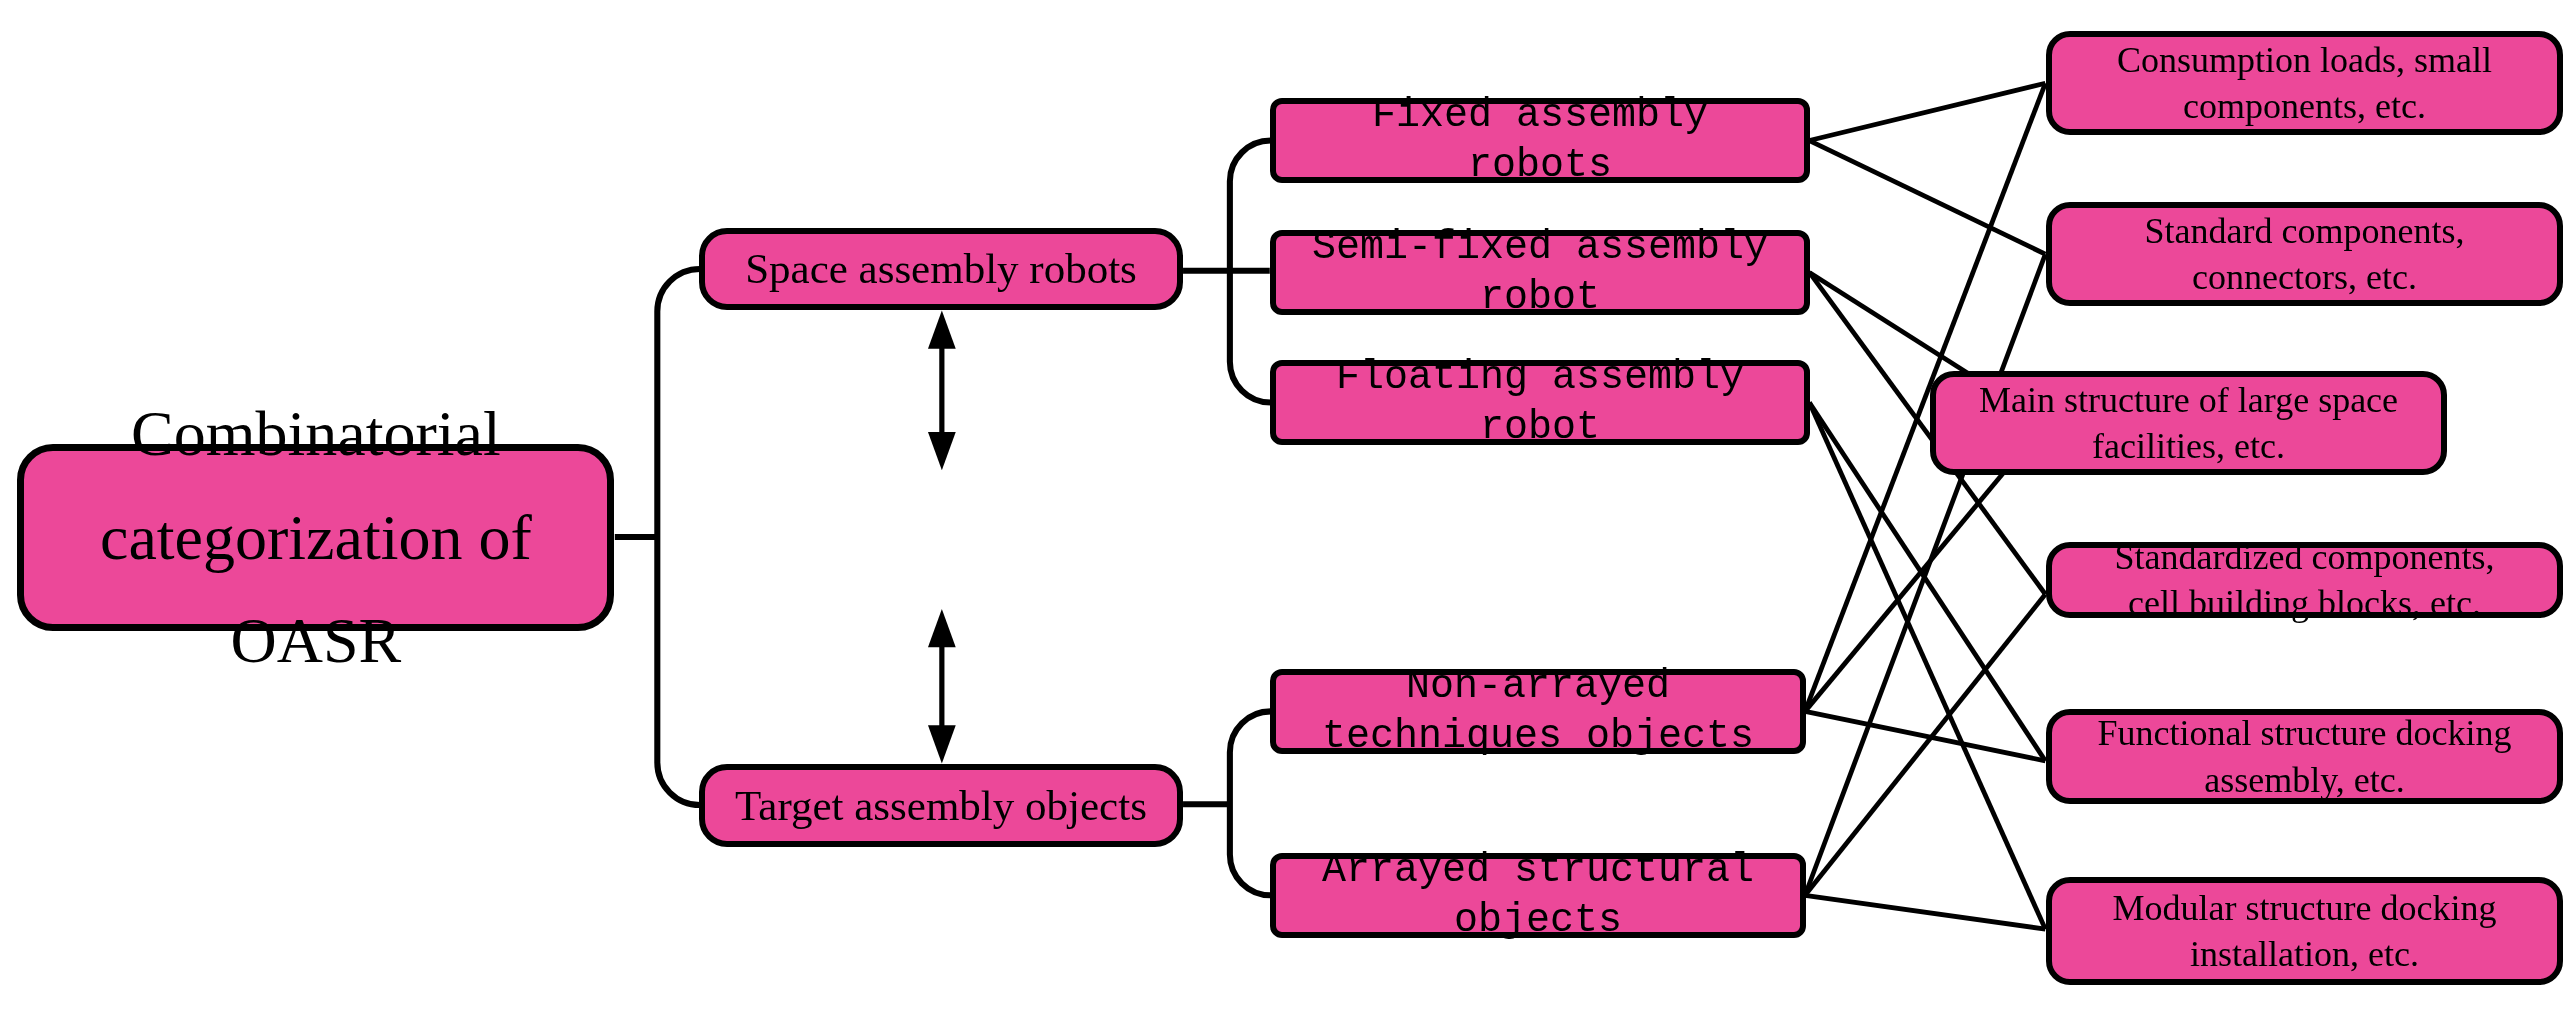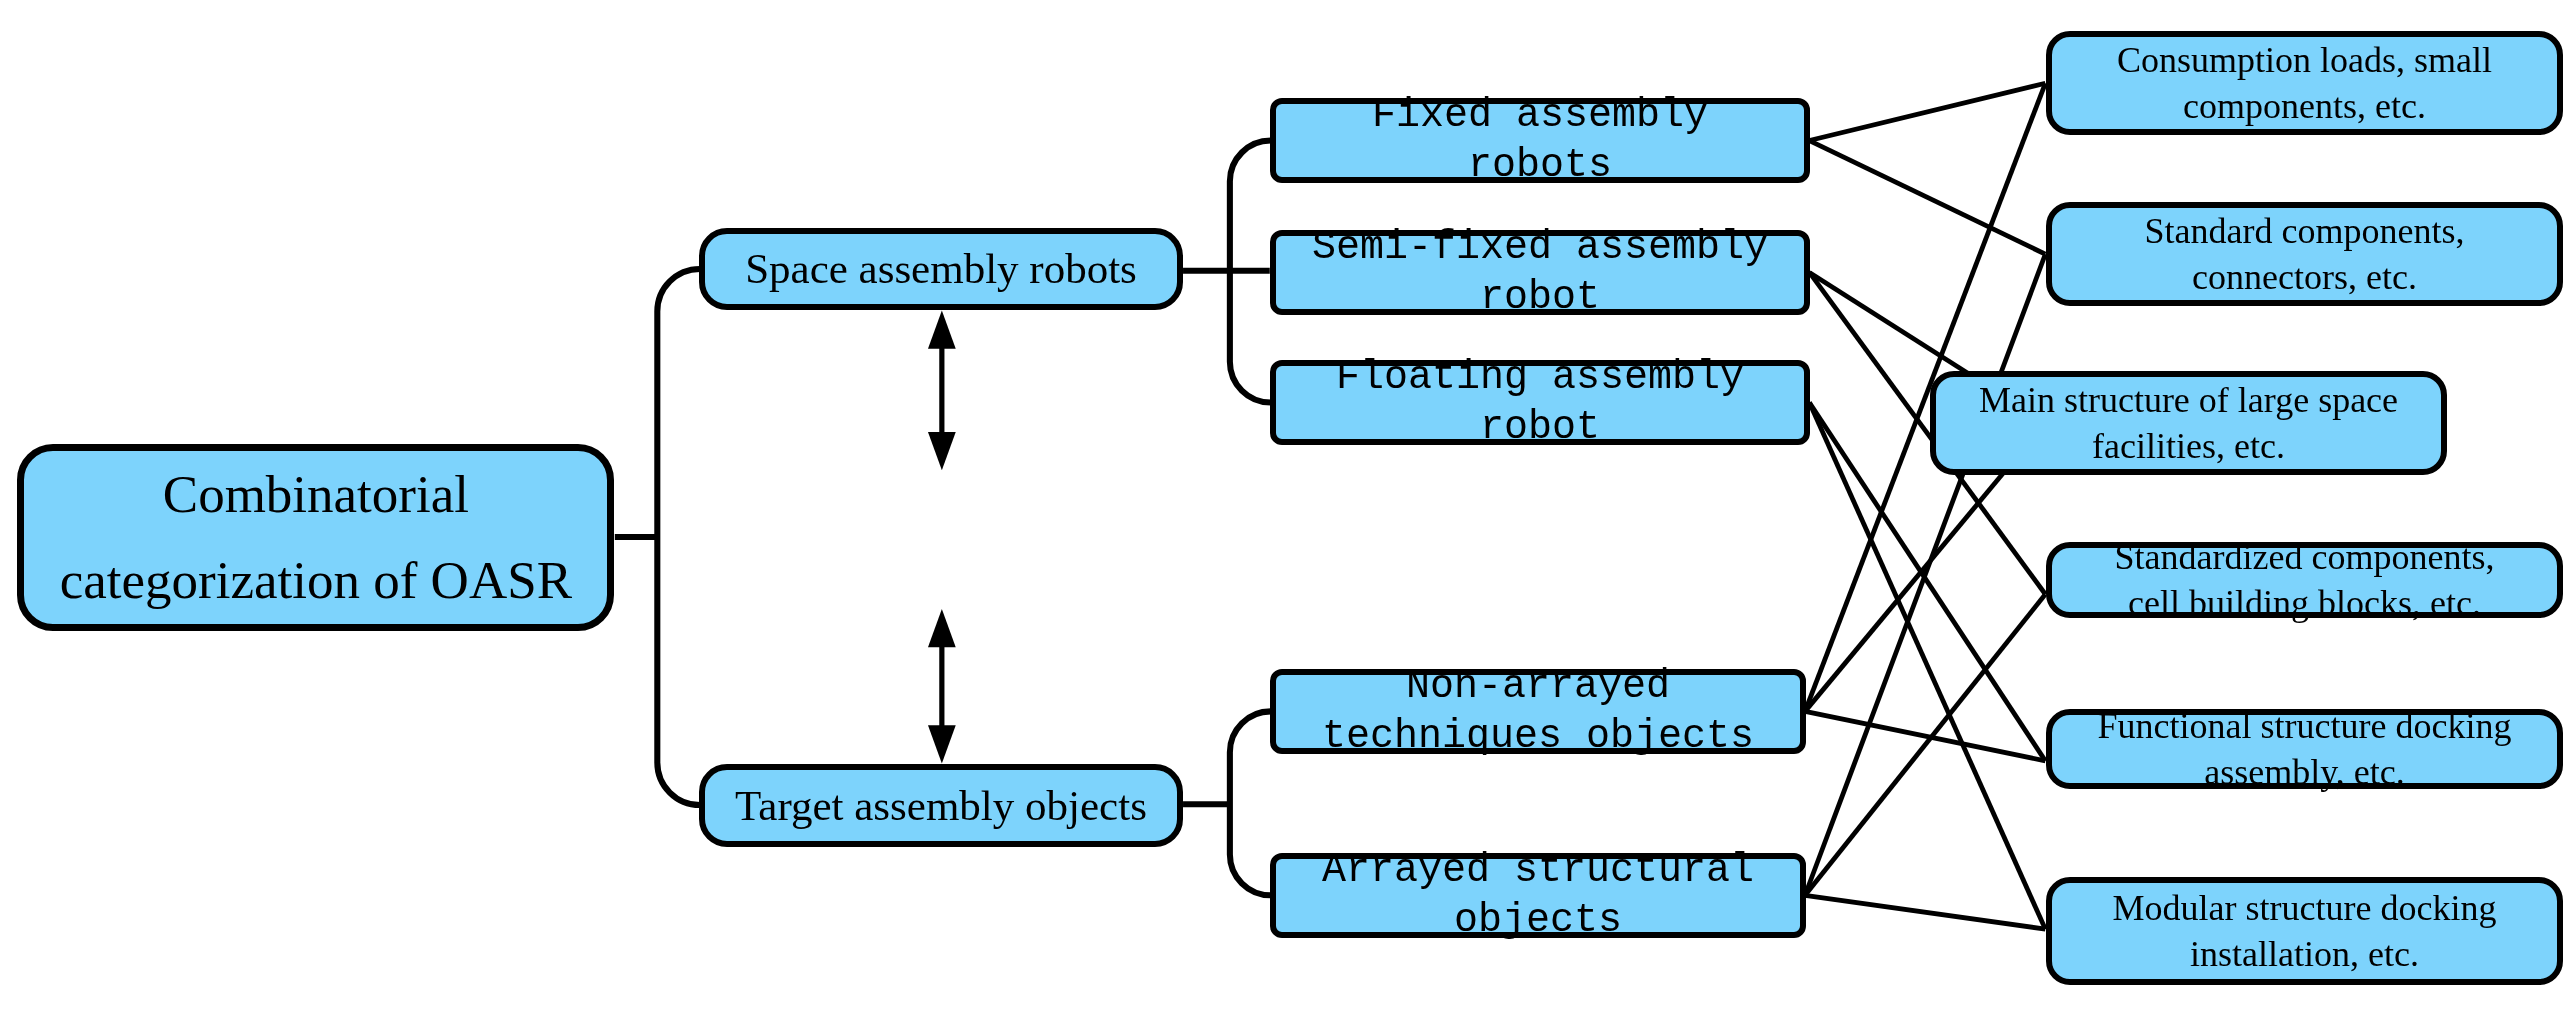--- a/index.html
+++ b/index.html
@@ -10,28 +10,28 @@
     color:#000;
     font-family:"Liberation Serif","DejaVu Serif",serif;
     overflow:hidden;
   }
   #connector-layer { position:absolute; left:0; top:0; width:2576px; height:1015px; }
   .node {
     position:absolute;
     box-sizing:border-box;
     border:6px solid #000;
     border-radius:28px;
-    background:#7dd3fc;
+    background:#ec4899;
     display:flex; align-items:center; justify-content:center;
     text-align:center;
     white-space:pre-line;
     line-height:1.25;
     padding:0 12px;
   }
-  .root  { font-size:53px; border-width:7px; border-radius:36px; line-height:1.62; }
+  .root  { font-size:64px; border-width:7px; border-radius:36px; line-height:1.62; }
   .mid   { font-size:43px; }
   .lvl3  { font-size:40px; border-radius:12px;font-family:Liberation Mono, monospace; }
   .leaf  { font-size:36px; line-height:1.28; border-radius:24px; padding:0 7px; }
   .stroke { fill:none; stroke:#000; }
   .bracket { stroke-width:7; }
   .arrow-shaft { stroke-width:6; }
   .arrow-head { fill:#000; stroke:none; }
 </style>
 </head>
 <body>
@@ -91,19 +91,19 @@
   <div class="node lvl3" style="left:1270px; top:853px; width:536px; height:85px;">Arrayed structural objects</div>
 
   <div class="node leaf" style="left:2046px; top:31px; width:517px; height:104px;">Consumption loads, small
 components, etc.</div>
   <div class="node leaf" style="left:2046px; top:202px; width:517px; height:104px;">Standard components,
 connectors, etc.</div>
   <div class="node leaf" style="left:1930px; top:371px; width:517px; height:104px;">Main structure of large space
 facilities, etc.</div>
   <div class="node leaf" style="left:2046px; top:542px; width:517px; height:76px;">Standardized components,
 cell building blocks, etc.</div>
-  <div class="node leaf" style="left:2046px; top:709px; width:517px; height:80px;">Functional structure docking
+  <div class="node leaf" style="left:2046px; top:709px; width:517px; height:95px;">Functional structure docking
 assembly, etc.</div>
   <div class="node leaf" style="left:2046px; top:877px; width:517px; height:108px;">Modular structure docking
 installation, etc.</div>
 
 </div>
 
 
 </body></html>

